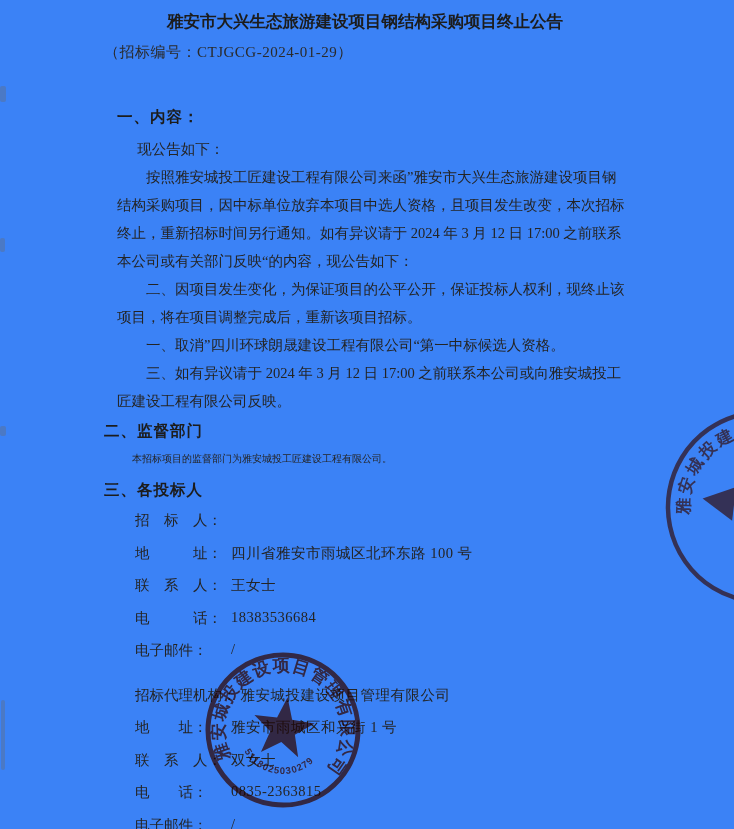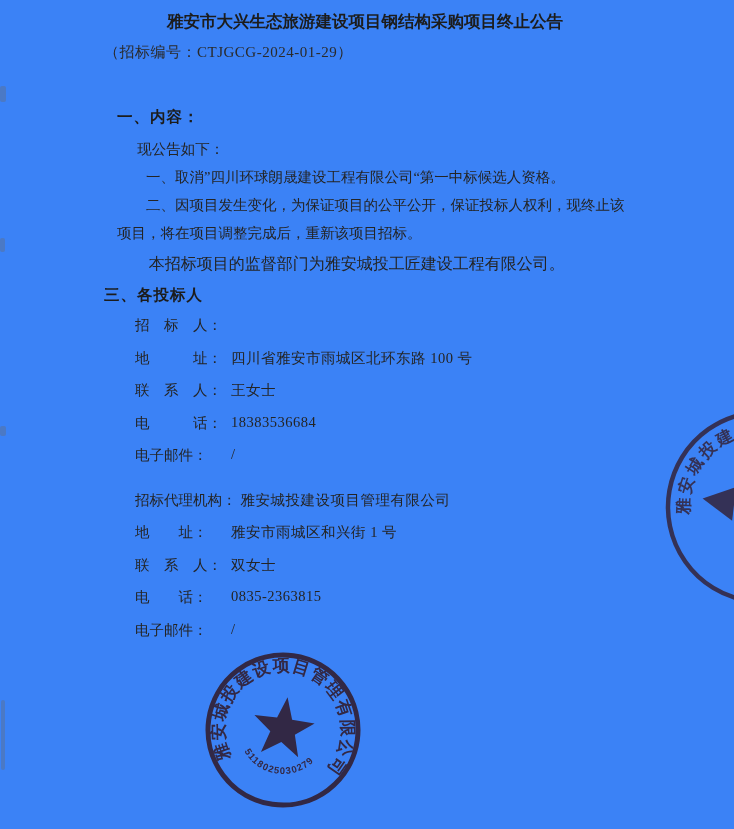--- a/index.html
+++ b/index.html
@@ -49,21 +49,21 @@
   .body1{
     margin-top:7px;
     margin-left:13px;
     font-size:14.5px;
     line-height:28px;
   }
   .body1 p{margin:0;text-indent:2em;}
   .body1 p.salutation{text-indent:1.4em;}
   .body2{
     margin-top:3px;
-    font-size:16px;
+    font-size:10px;
     line-height:28px;
   }
   .body2 p{margin:0;text-indent:2.8em;}
   .rows{
     margin-top:10px;
     margin-left:31px;
     font-size:14.5px;
   }
   .rows .row{
     height:32.5px;
@@ -102,24 +102,27 @@
   <div class="content">
 
     <div class="doc-title">雅安市大兴生态旅游建设项目钢结构采购项目终止公告</div>
 
     <div class="doc-subtitle">（招标编号：CTJGCG-2024-01-29）</div>
 
     <h2 class="sec" id="sec1">一、内容：</h2>
 
     <div class="body1">
       <p class="salutation">现公告如下：</p>
+      <p>按照雅安城投工匠建设工程有限公司来函”雅安市大兴生态旅游建设项目钢结构采购项目，因中标单位放弃本项目中选人资格，且项目发生改变，本次招标终止，重新招标时间另行通知。如有异议请于 2024 年 3 月 12 日 17:00 之前联系本公司或有关部门反映“的内容，现公告如下：</p>
+      <p>二、因项目发生变化，为保证项目的公平公开，保证投标人权利，现终止该项目，将在项目调整完成后，重新该项目招标。</p>
       <p>一、取消”四川环球朗晟建设工程有限公司“第一中标候选人资格。</p>
-      <p>二、因项目发生变化，为保证项目的公平公开，保证投标人权利，现终止该项目，将在项目调整完成后，重新该项目招标。</p>
-    </div>
-
+      <p>三、如有异议请于 2024 年 3 月 12 日 17:00 之前联系本公司或向雅安城投工匠建设工程有限公司反映。</p>
+    </div>
+
+    <h2 class="sec" id="sec2">二、监督部门</h2>
 
     <div class="body2">
       <p>本招标项目的监督部门为雅安城投工匠建设工程有限公司。</p>
     </div>
 
     <h2 class="sec" id="sec3">三、各投标人</h2>
 
     <div class="rows">
       <div class="row">
         <span class="lbl">招　标　人：</span>

